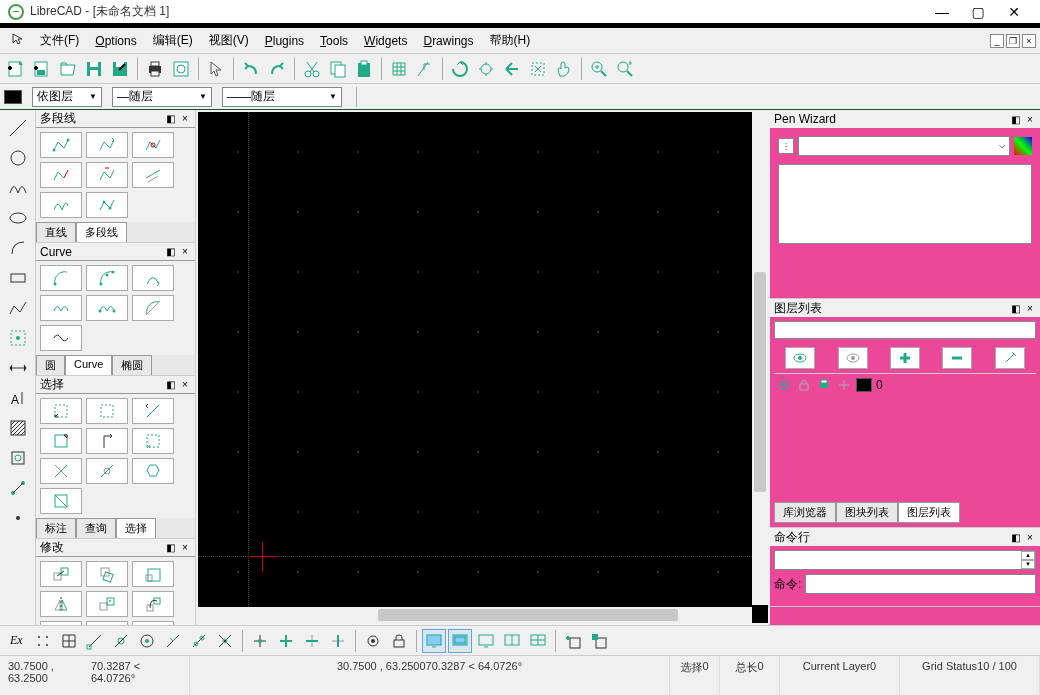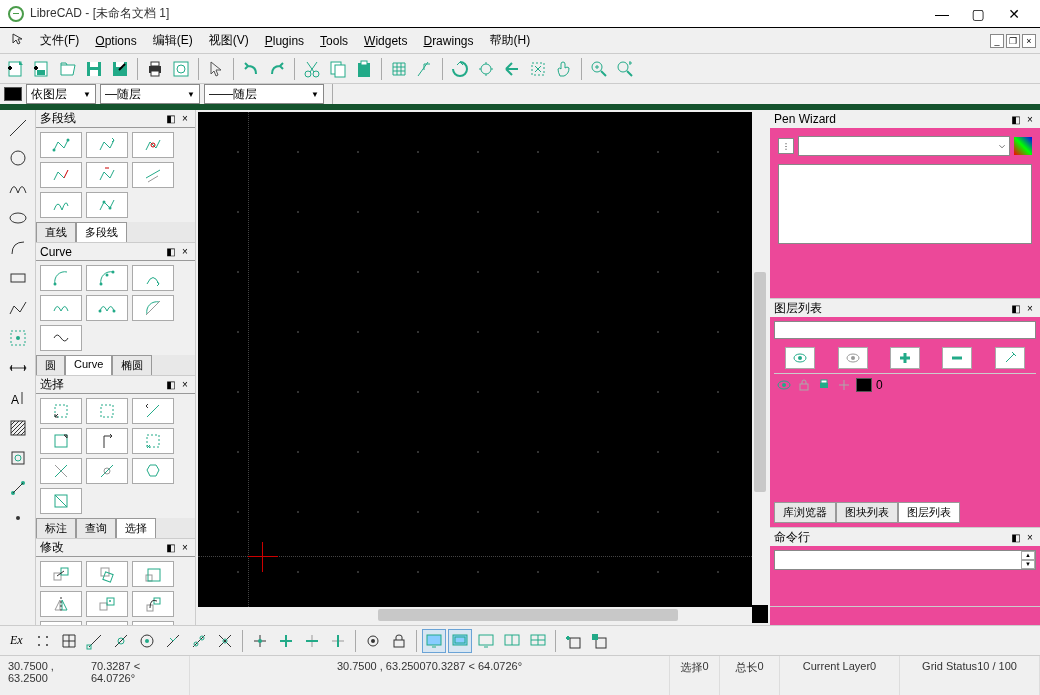--- a/index.html
+++ b/index.html
@@ -1,31 +1,31 @@
 <!DOCTYPE html>
 <html><head>
 <meta charset="utf-8">
 <style>
 *{box-sizing:border-box;margin:0;padding:0;font-family:"Microsoft YaHei",Arial,sans-serif;font-size:12px;user-select:none}
 body{background:#f0f0f0;width:1040px;height:695px;overflow:hidden;position:relative}
-.titlebar{height:28px;background:#fff;display:flex;align-items:center;padding:0 8px;border-bottom:1px solid #000000}
+.titlebar{height:28px;background:#fff;display:flex;align-items:center;padding:0 8px;border-bottom:5px solid #000000}
 .titlebar .logo{width:16px;height:16px;border:2px solid #4a9c4a;border-radius:50%;margin-right:6px;position:relative}
 .titlebar .logo::after{content:"";position:absolute;left:3px;top:5px;width:6px;height:1px;background:#4a9c4a}
 .titlebar .title{flex:1;color:#333}
 .winbtn{width:36px;height:24px;display:flex;align-items:center;justify-content:center;font-size:14px;cursor:pointer}
 .menubar{height:26px;background:#f0f0f0;display:flex;align-items:center;padding:0 4px;border-bottom:1px solid #ccc}
 .menubar .mitem{padding:3px 8px;cursor:pointer}
 .menubar .mitem u{text-decoration:underline}
 .subwinbtns{margin-left:auto;display:flex;gap:2px}
 .subwinbtns span{width:14px;height:14px;border:1px solid #888;display:flex;align-items:center;justify-content:center;font-size:9px;cursor:pointer;background:#fff}
 .toolbar{height:30px;background:#f0f0f0;display:flex;align-items:center;padding:2px 4px;gap:2px;border-bottom:1px solid #ccc}
 .toolbar .sep{width:1px;height:22px;background:#aaa;margin:0 3px}
 .tbtn{width:24px;height:24px;display:flex;align-items:center;justify-content:center;cursor:pointer;border:1px solid transparent}
 .tbtn svg{width:18px;height:18px}
-.layerbar{height:26px;background:#f0f0f0;display:flex;align-items:center;padding:2px 4px;gap:4px;border-bottom:6px solid #14532d}
+.layerbar{height:26px;background:#f0f0f0;display:flex;align-items:center;padding:2px 4px;gap:10px;border-bottom:1px solid #14532d}
 .layerbar .swatch{width:18px;height:14px;background:#000;border:1px solid #555}
 .layerbar .combo{height:20px;background:#fff;border:1px solid #888;display:flex;align-items:center;padding:0 4px;min-width:60px;cursor:pointer}
 .layerbar .combo .arr{margin-left:auto;font-size:8px}
 .main{display:flex;height:515px}
 .leftcol{width:36px;background:#f0f0f0;border-right:1px solid #ccc;display:flex;flex-direction:column;align-items:center;padding-top:4px;gap:2px}
 .leftcol .lbtn{width:28px;height:28px;display:flex;align-items:center;justify-content:center;cursor:pointer}
 .toolpanels{width:160px;background:#f0f0f0;border-right:1px solid #ccc;display:flex;flex-direction:column;overflow:hidden}
 .panel{border-bottom:1px solid #ccc}
 .panel .phead{height:18px;background:#f0f0f0;display:flex;align-items:center;padding:0 4px;font-size:11px;border-bottom:1px solid #999}
 .panel .phead .ptitle{flex:1}
@@ -798,20 +798,24 @@
           <span class="rico">◧</span>
           <span class="rico">×</span>
         </div>
       <div class="rbody">
         <div class="cmdinput">
             <div class="spin">
               <span>▲</span>
               <span>▼</span>
             </div>
           </div>
+        <div class="cmdrow">
+            <span>命令:</span>
+            <div class="cmdbox"></div>
+          </div>
       </div>
     </div>
   </div>
 </div>
 
 <div class="bottombar">
   <span style="padding:0 6px;font-family:serif;font-style:italic">Ex</span>
   <div class="bbtn">
       <svg width="18" height="18">
         <circle cx="5" cy="5" r="1" fill="#333"></circle>

